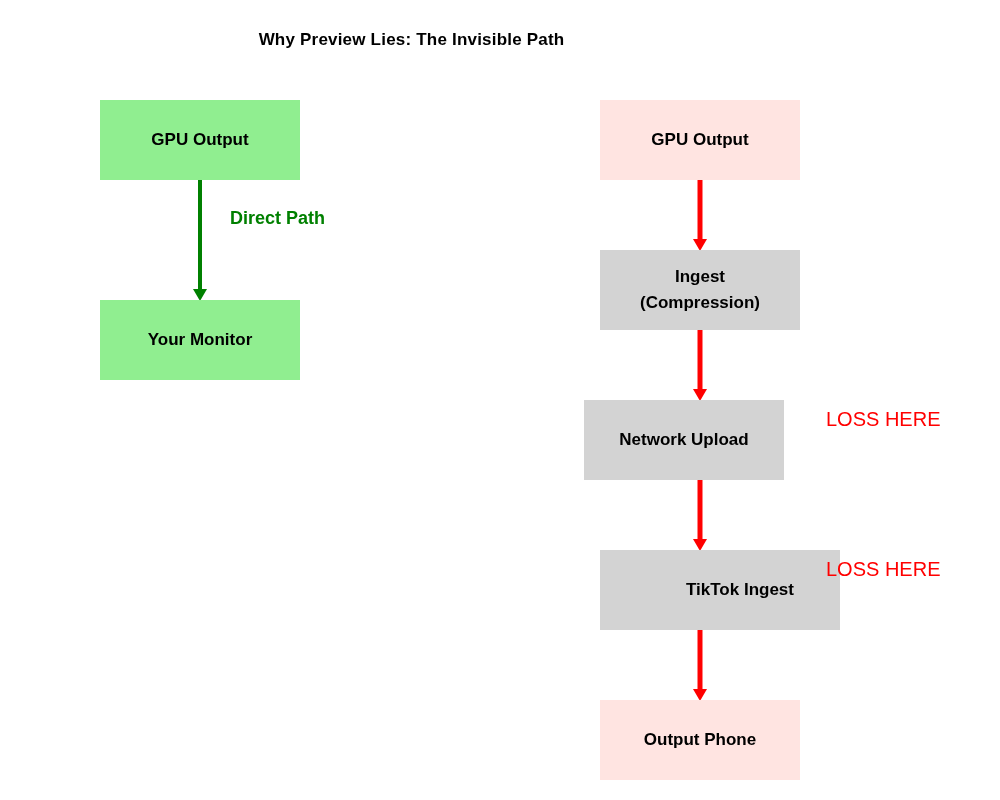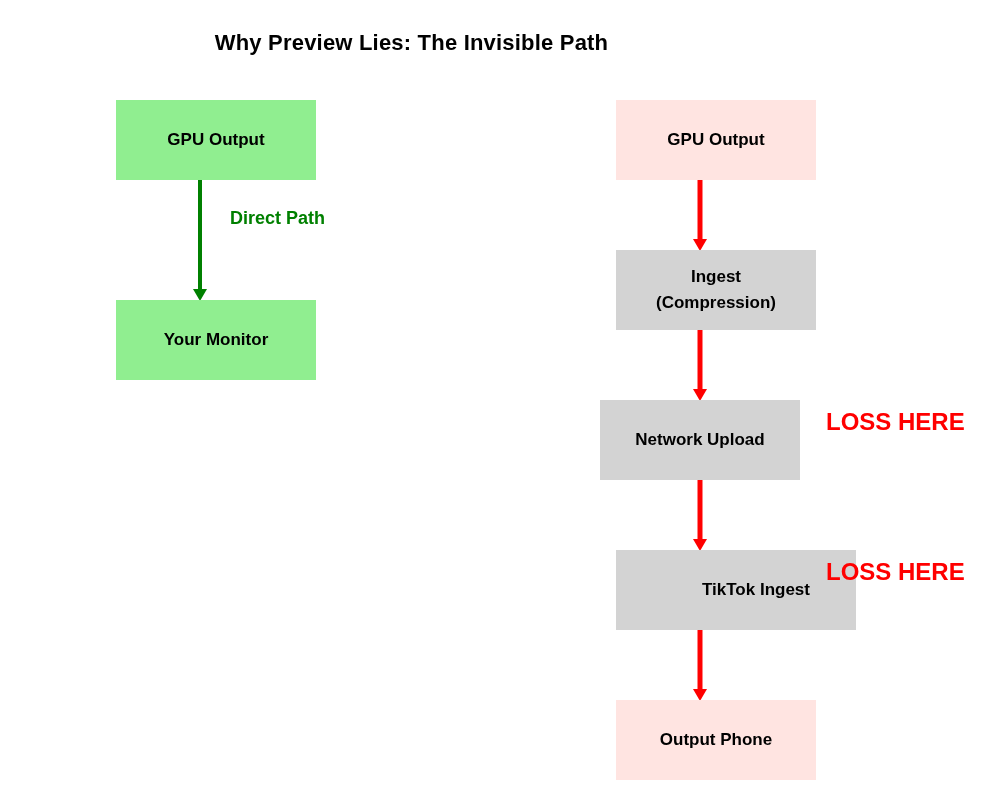--- a/index.html
+++ b/index.html
@@ -15,21 +15,21 @@
     background: #ffffff;
     overflow: hidden;
   }
   .title {
     position: absolute;
     top: 30px;
     left: 0;
     width: 823px;
     margin: 0;
     text-align: center;
-    font-size: 22px;
+    font-size: 17px;
     font-weight: bold;
     color: #000000;
     letter-spacing: 0.2px;
   }
   .arrows {
     position: absolute;
     top: 0;
     left: 0;
     width: 1000px;
     height: 800px;
@@ -44,38 +44,37 @@
     width: 200px;
     height: 80px;
     display: flex;
     align-items: center;
     justify-content: center;
     text-align: center;
     font-size: 17px;
     font-weight: bold;
     color: #000000;
     line-height: 26px;
-    margin-left: 16px;
   }
   .node .node-label { white-space: pre-line; }
   .node-direct   { background: var(--direct-box, #90EE90); }
   .node-endpoint { background: var(--endpoint-box, #FFE4E1); }
   .node-process  { background: var(--process-box, #D3D3D3); }
 
   .edge-label {
     position: absolute;
     font-size: 18px;
     font-weight: bold;
     color: var(--direct-label-text, #008000);
     white-space: nowrap;
   }
   .loss-label {
     position: absolute;
-    font-size: 24px;
-    font-weight: bold;
+    font-size: 20px;
+    font-weight: normal;
     color: var(--loss-text, #ff0000);
     white-space: nowrap;
   }
 </style>
 </head>
 <body>
 
 <div class="canvas">
 
   <h1 class="title">Why Preview Lies: The Invisible Path</h1>

